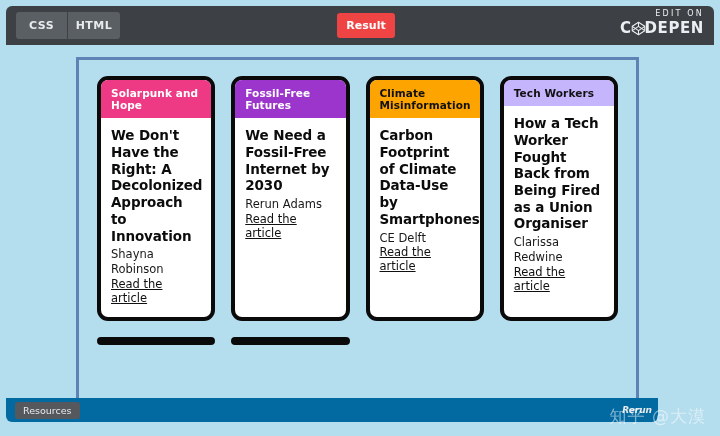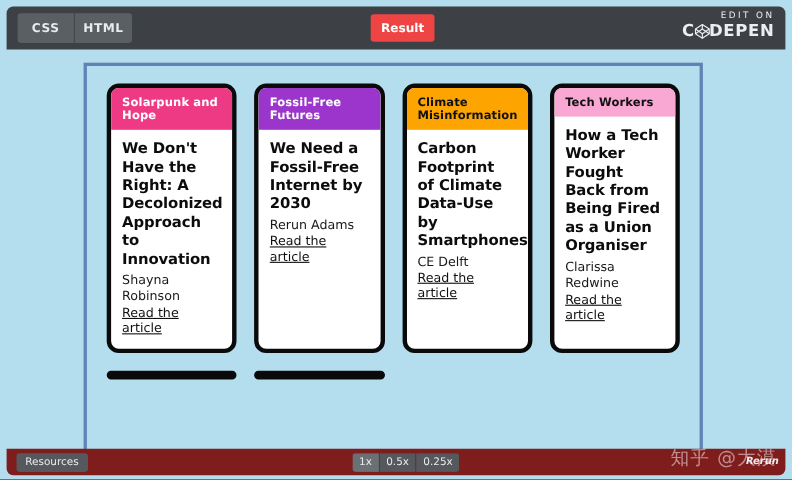--- a/index.html
+++ b/index.html
@@ -162,24 +162,24 @@
     display: inline-block;
     font-size: 11.5px;
     color: #101010;
     text-decoration: underline;
     cursor: pointer;
   }
 
   
   .bottombar {
     position: absolute;
-    bottom: 4px; left: 6px;
-    width: 708px;
+    bottom: 14px; left: 6px;
+    width: 652px;
     height: 24px;
-    background: #7f1d1d;
+    background: #0369a1;
     border-radius: 0 0 6px 6px;
     z-index: 30;
   }
   .resources-btn {
     position: absolute;
     left: 9px; top: 4px;
     height: 17px;
     padding: 0 8px;
     background: #55595e;
     border-radius: 3px;
@@ -291,21 +291,21 @@
         <div class="card">
           <div class="card-tag dark-text" style="background:#fea400;color:#111111;">Climate Misinformation</div>
           <div class="card-body">
             <div class="card-title">Carbon Footprint of Climate Data-Use by Smartphones</div>
             <div class="card-author">CE Delft</div>
             <a class="card-link">Read the article</a>
           </div>
         </div>
 
         <div class="card">
-          <div class="card-tag dark-text" style="background:#f9a8d4;color:#111111;">Tech Workers</div>
+          <div class="card-tag dark-text" style="background:#c4b5fd;color:#111111;">Tech Workers</div>
           <div class="card-body">
             <div class="card-title">How a Tech Worker Fought Back from Being Fired as a Union Organiser</div>
             <div class="card-author">Clarissa Redwine</div>
             <a class="card-link">Read the article</a>
           </div>
         </div>
 
         <div class="card">
           
           
@@ -316,24 +316,19 @@
           
         </div>
 
       </div>
     </div>
   </div>
 
   <div class="bottombar">
     <div class="resources-btn">Resources</div>
 
-    <div class="zoom-group">
-      <div class="zoom-btn active">1x</div>
-      <div class="zoom-btn">0.5x</div>
-      <div class="zoom-btn">0.25x</div>
-    </div>
 
     <div class="rerun-btn">Rerun</div>
   </div>
 
   <div class="watermark">知乎 @大漠</div>
 
 </div>
 
 </body></html>

